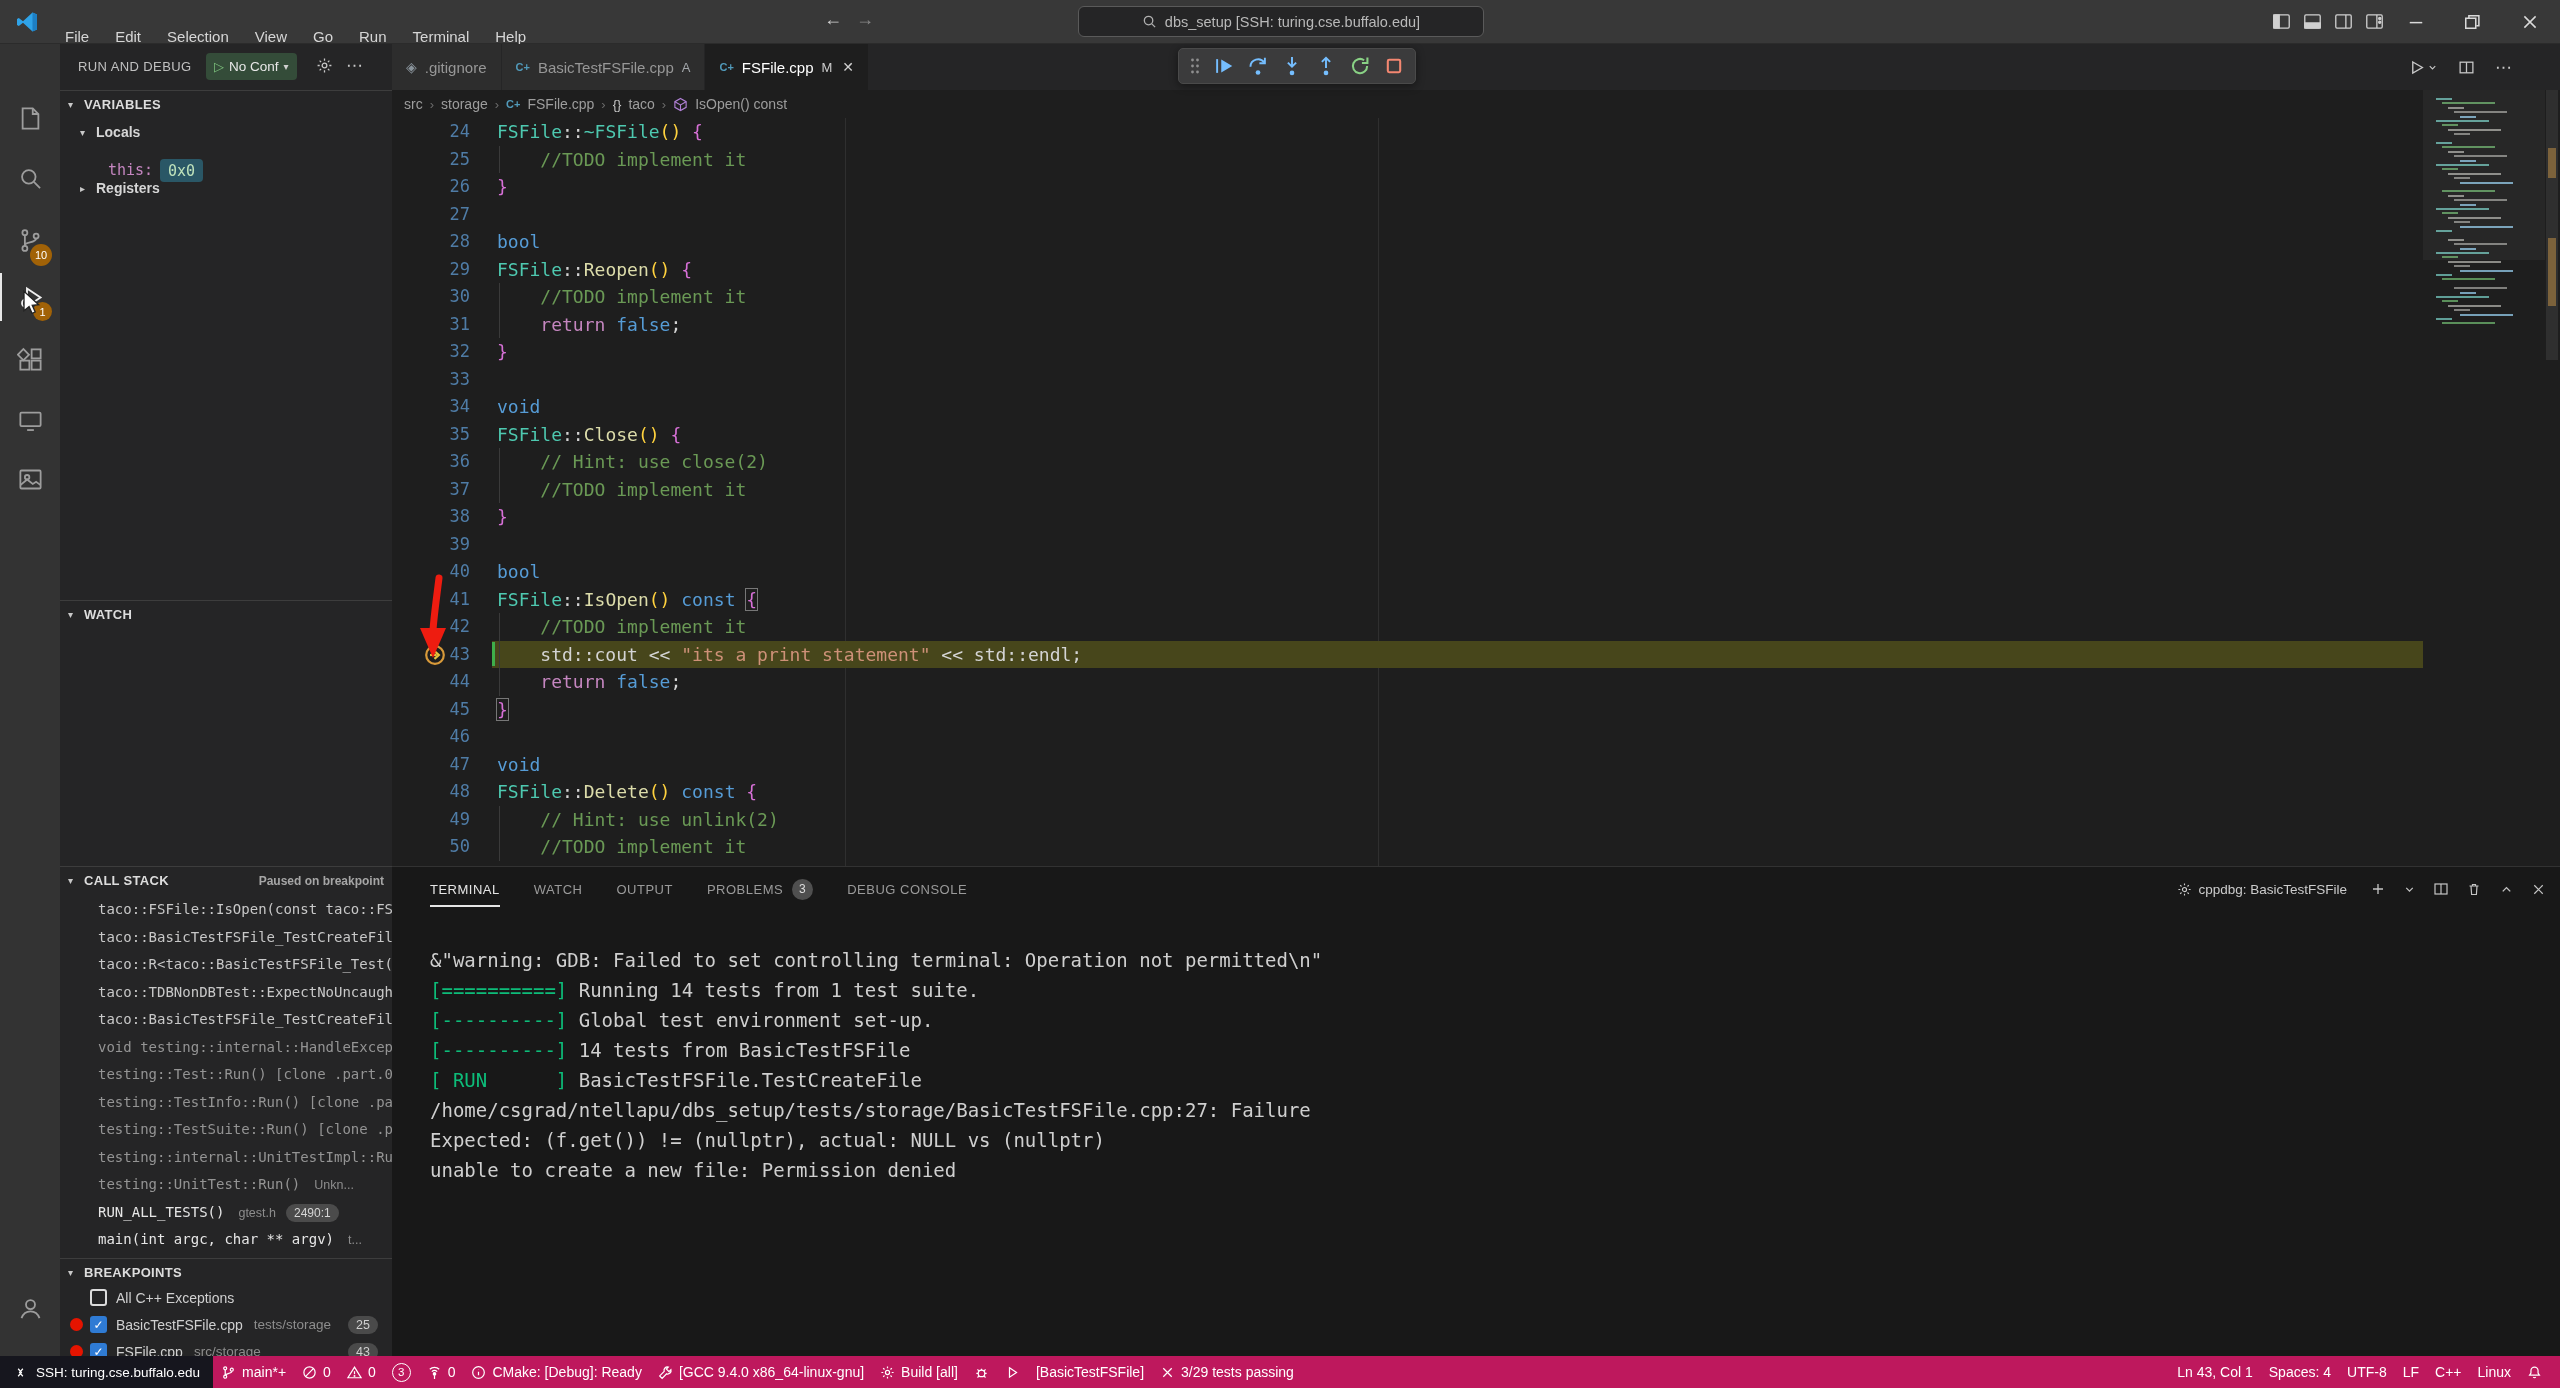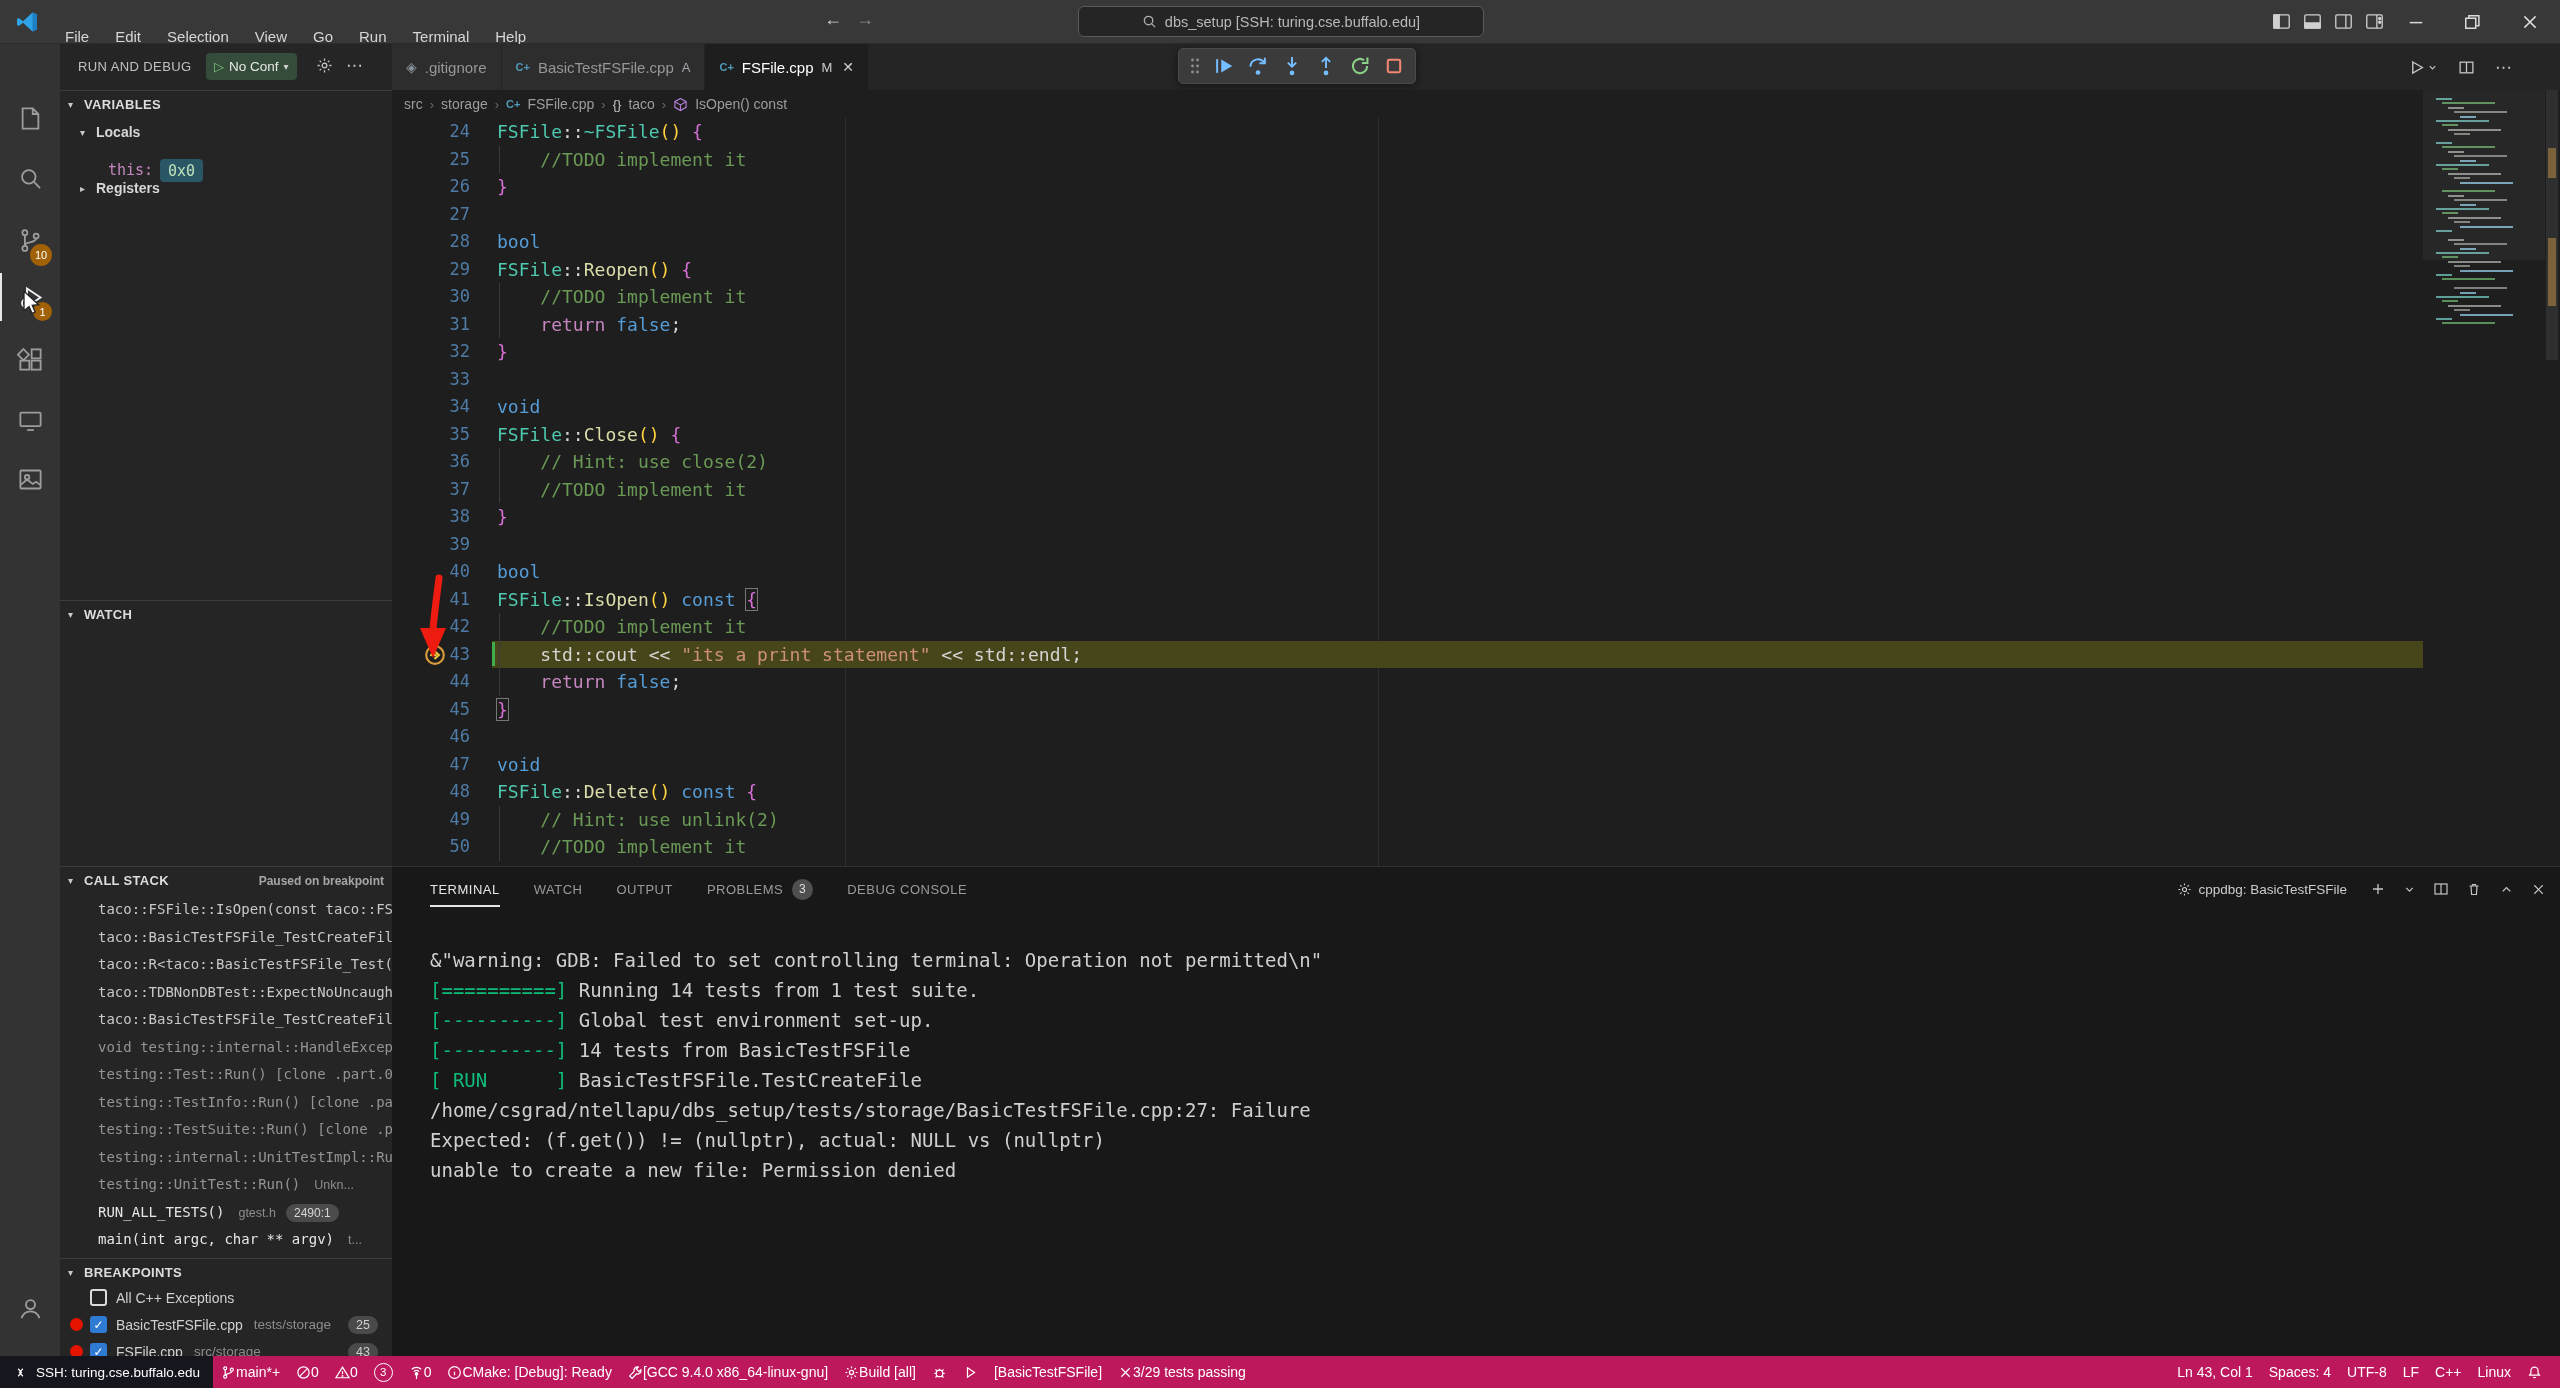--- a/index.html
+++ b/index.html
@@ -110,21 +110,21 @@
   #panelright{position:absolute;right:14px;top:0;height:44px;display:flex;align-items:center;gap:17px;color:#c5c5c5}
   #panelright .sess{font-size:13.5px;color:#ccc;margin-right:6px;display:flex;align-items:center;gap:6px}
   #term{position:absolute;left:38px;top:78px}
   #term .tl{height:30px;line-height:30px;white-space:pre;font-family:"DejaVu Sans Mono",monospace;font-size:19px}
   .tg{color:#0DBC79}.tw{color:#cfcfcf}
 
   
   #statusbar{left:0;top:1356px;width:2560px;height:32px;background:#be185d;display:flex;
     justify-content:space-between;color:#fff;font-size:14px}
   #st-left,#st-right{display:flex;align-items:center;height:32px}
-  .st{display:flex;align-items:center;padding:0 8px;height:32px;white-space:nowrap}
+  .st{display:flex;align-items:center;gap:6px;padding:0 8px;height:32px;white-space:nowrap}
   .st.remote{background:#16161e;padding:0 13px;font-size:13.5px;gap:8px}
   .circled{width:19px;height:19px;border:1.5px solid #fff;border-radius:50%;font-size:11.5px;
     display:flex;align-items:center;justify-content:center}
   #st-right{padding-right:10px}
 
   .redarrow{z-index:6}
 </style>
 </head>
 <body>
 

